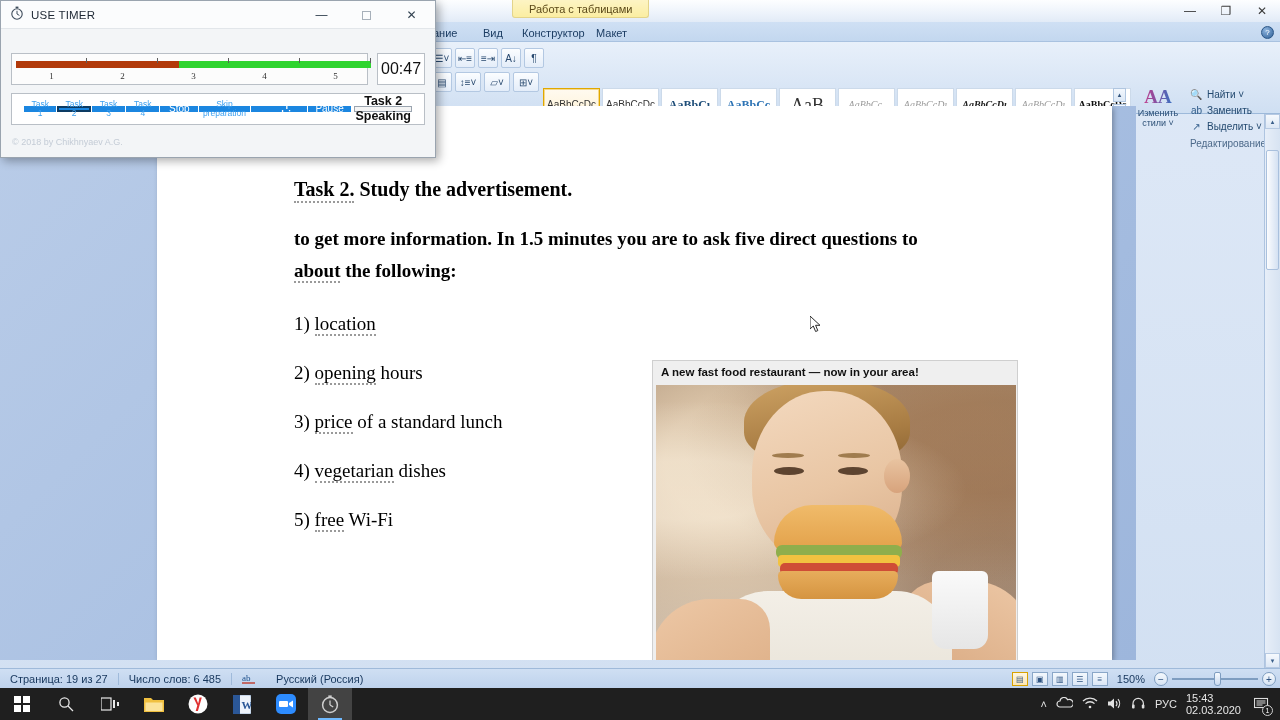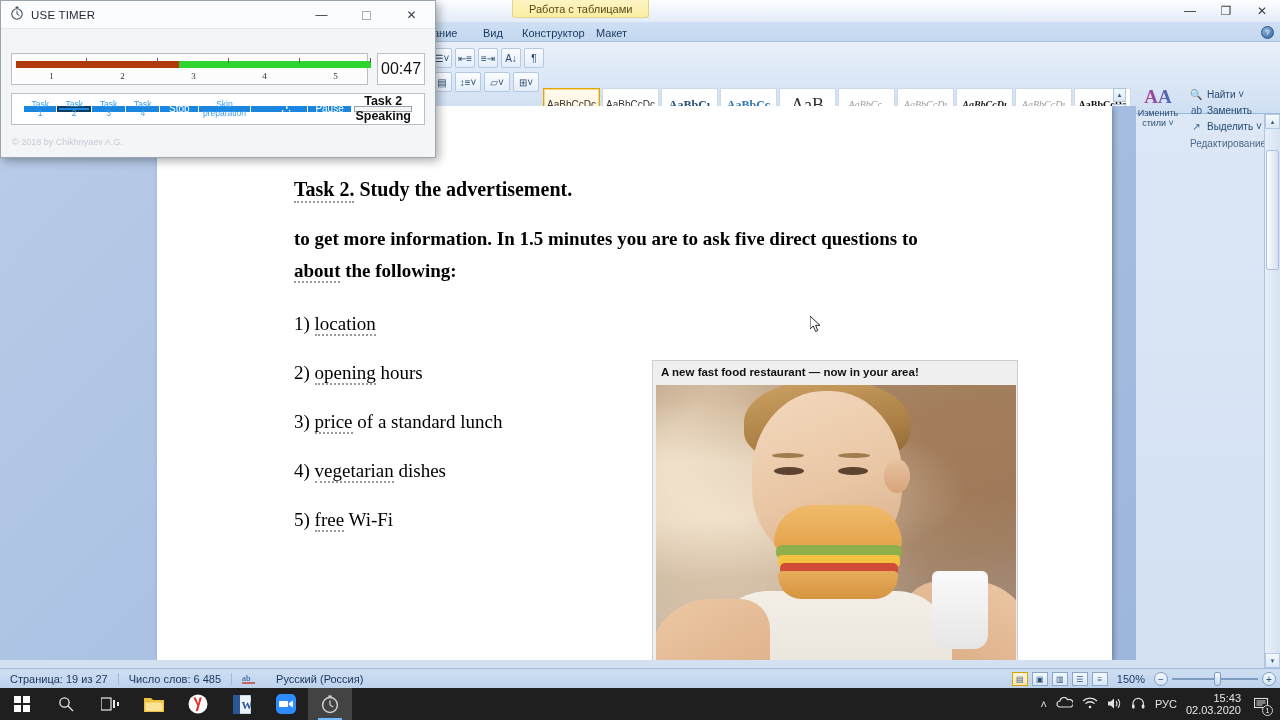--- a/index.html
+++ b/index.html
@@ -358,21 +358,21 @@
   .tb-app.active { background: rgba(255,255,255,.16); }
   .tb-underline {
     position: absolute; bottom: 0; left: 10px; width: 24px; height: 2px;
     background: #6fb9ff;
   }
   #tray {
     position: absolute; right: 0; top: 0; height: 32px;
     display: flex; align-items: center; gap: 9px; padding-right: 8px;
     color: #e6e6e6; font-size: 11px;
   }
-  #tray-clock { text-align: right; line-height: 12px; font-size: 11px; }
+  #tray-clock { text-align: left; line-height: 12px; font-size: 11px; }
   #tray-notif {
     position: relative; width: 22px; height: 22px;
     display: flex; align-items: center; justify-content: center; font-size: 13px;
   }
   #notif-badge {
     position: absolute; right: -1px; bottom: -1px;
     width: 11px; height: 11px; border-radius: 50%;
     background: #1f1f1f; border: 1px solid #cfcfcf;
     font-size: 7px; color: #fff;
     display: flex; align-items: center; justify-content: center;

